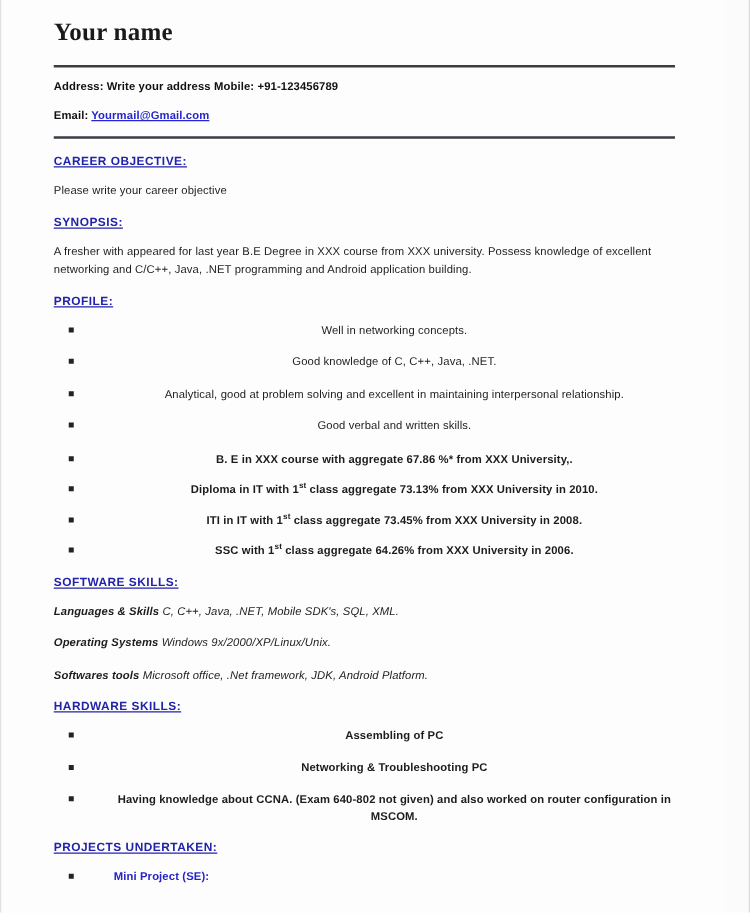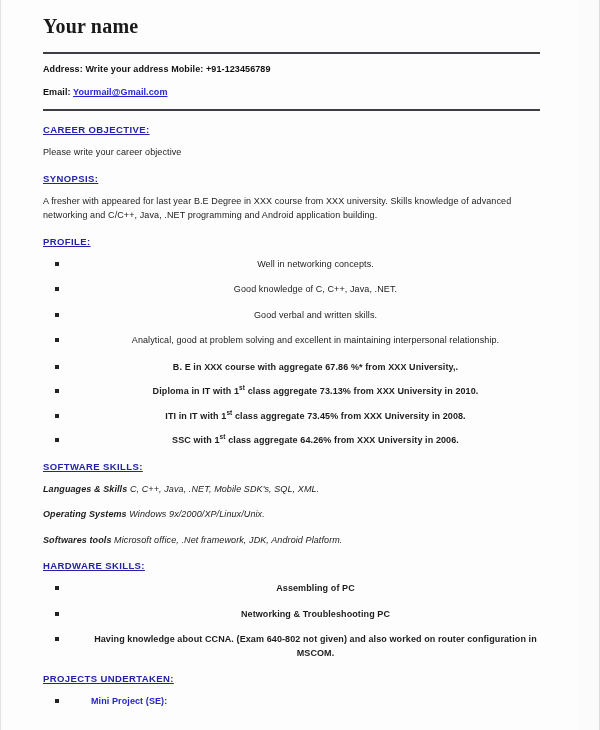--- a/index.html
+++ b/index.html
@@ -168,41 +168,41 @@
 
       <div class="rule"></div>
 
       <div class="section">
         <div class="section-heading">CAREER OBJECTIVE:</div>
         <div class="para">Please write your career objective</div>
       </div>
 
       <div class="section">
         <div class="section-heading">SYNOPSIS:</div>
-        <div class="para">A fresher with appeared for last year B.E Degree in XXX course from XXX university. Skills knowledge of advanced networking and C/C++, Java, .NET programming and Android application building.</div>
+        <div class="para">A fresher with appeared for last year B.E Degree in XXX course from XXX university. Possess knowledge of excellent networking and C/C++, Java, .NET programming and Android application building.</div>
       </div>
 
       <div class="section">
         <div class="section-heading">PROFILE:</div>
         <ul class="bullets">
           <li class="bullet">
             <span class="sq"></span>
             <span>Well in networking concepts.</span>
           </li>
           <li class="bullet">
             <span class="sq"></span>
             <span>Good knowledge of C, C++, Java, .NET.</span>
           </li>
           <li class="bullet">
             <span class="sq"></span>
+            <span>Analytical, good at problem solving and excellent in maintaining interpersonal relationship.</span>
+          </li>
+          <li class="bullet">
+            <span class="sq"></span>
             <span>Good verbal and written skills.</span>
-          </li>
-          <li class="bullet">
-            <span class="sq"></span>
-            <span>Analytical, good at problem solving and excellent in maintaining interpersonal relationship.</span>
           </li>
         </ul>
       </div>
 
       <div class="section">
         <ul class="bullets">
           <li class="bullet bold tight">
             <span class="sq"></span>
             <span>B. E in XXX course with aggregate 67.86 %* from XXX University,.</span>
           </li>

